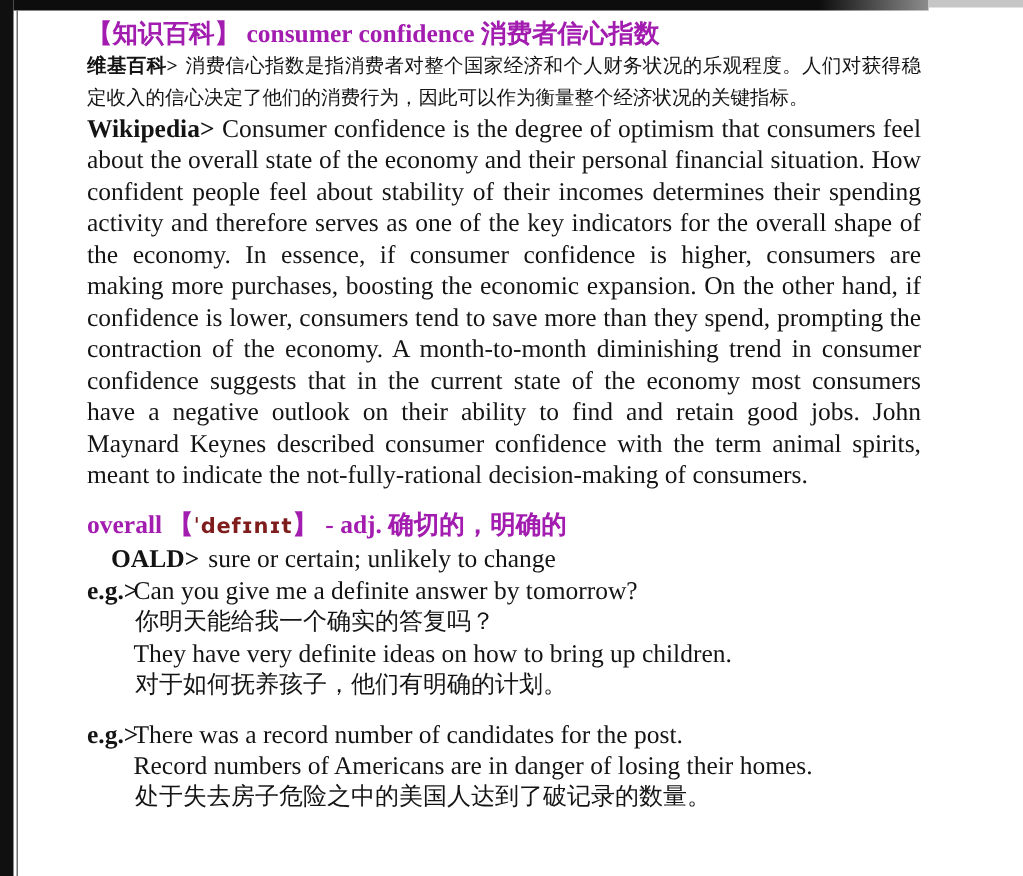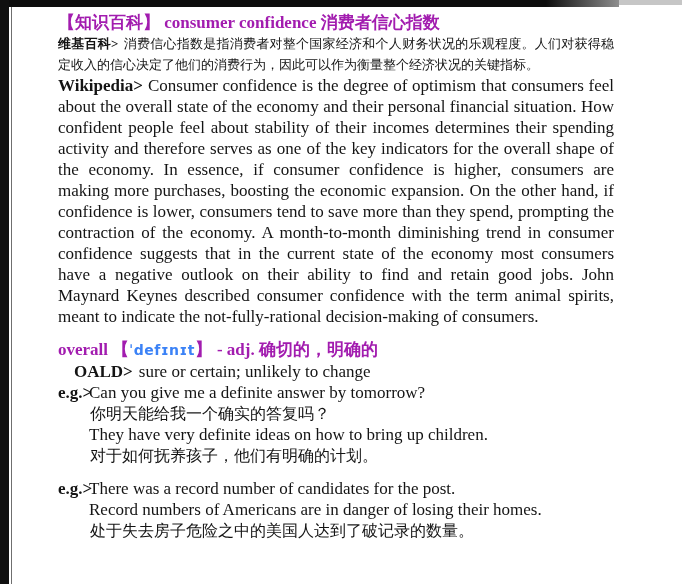--- a/index.html
+++ b/index.html
@@ -23,21 +23,21 @@
 
   .para { text-align:justify; }
   .para-zh { font-size:13px; }
   .lbl { font-weight:bold; margin-right:5px; }
 
   .section { margin-top:12px; }
 
   .word-head .word { font-weight:bold; margin-right:4px; }
   .word-head .brk  { font-weight:bold; }
   .word-head .phon { font-family:"DejaVu Sans", sans-serif; font-weight:bold;
-                     font-size:14px; color:#3b82f6; letter-spacing:.5px; }
+                     font-size:14px; color:#7f1d1d; letter-spacing:.5px; }
   .word-head .gloss{ font-weight:bold; margin-left:5px; }
 
   .dict-line .lbl { margin-right:6px;margin-left:16px; }
 
   .eg-group { position:relative; }
   .eg-label { position:absolute; left:0; top:0; font-weight:bold;text-align:right; }
   .eg-en { margin-left:31px; }
   .eg-zh { margin-left:32px; font-size:16px; }
 </style>
 </head>

